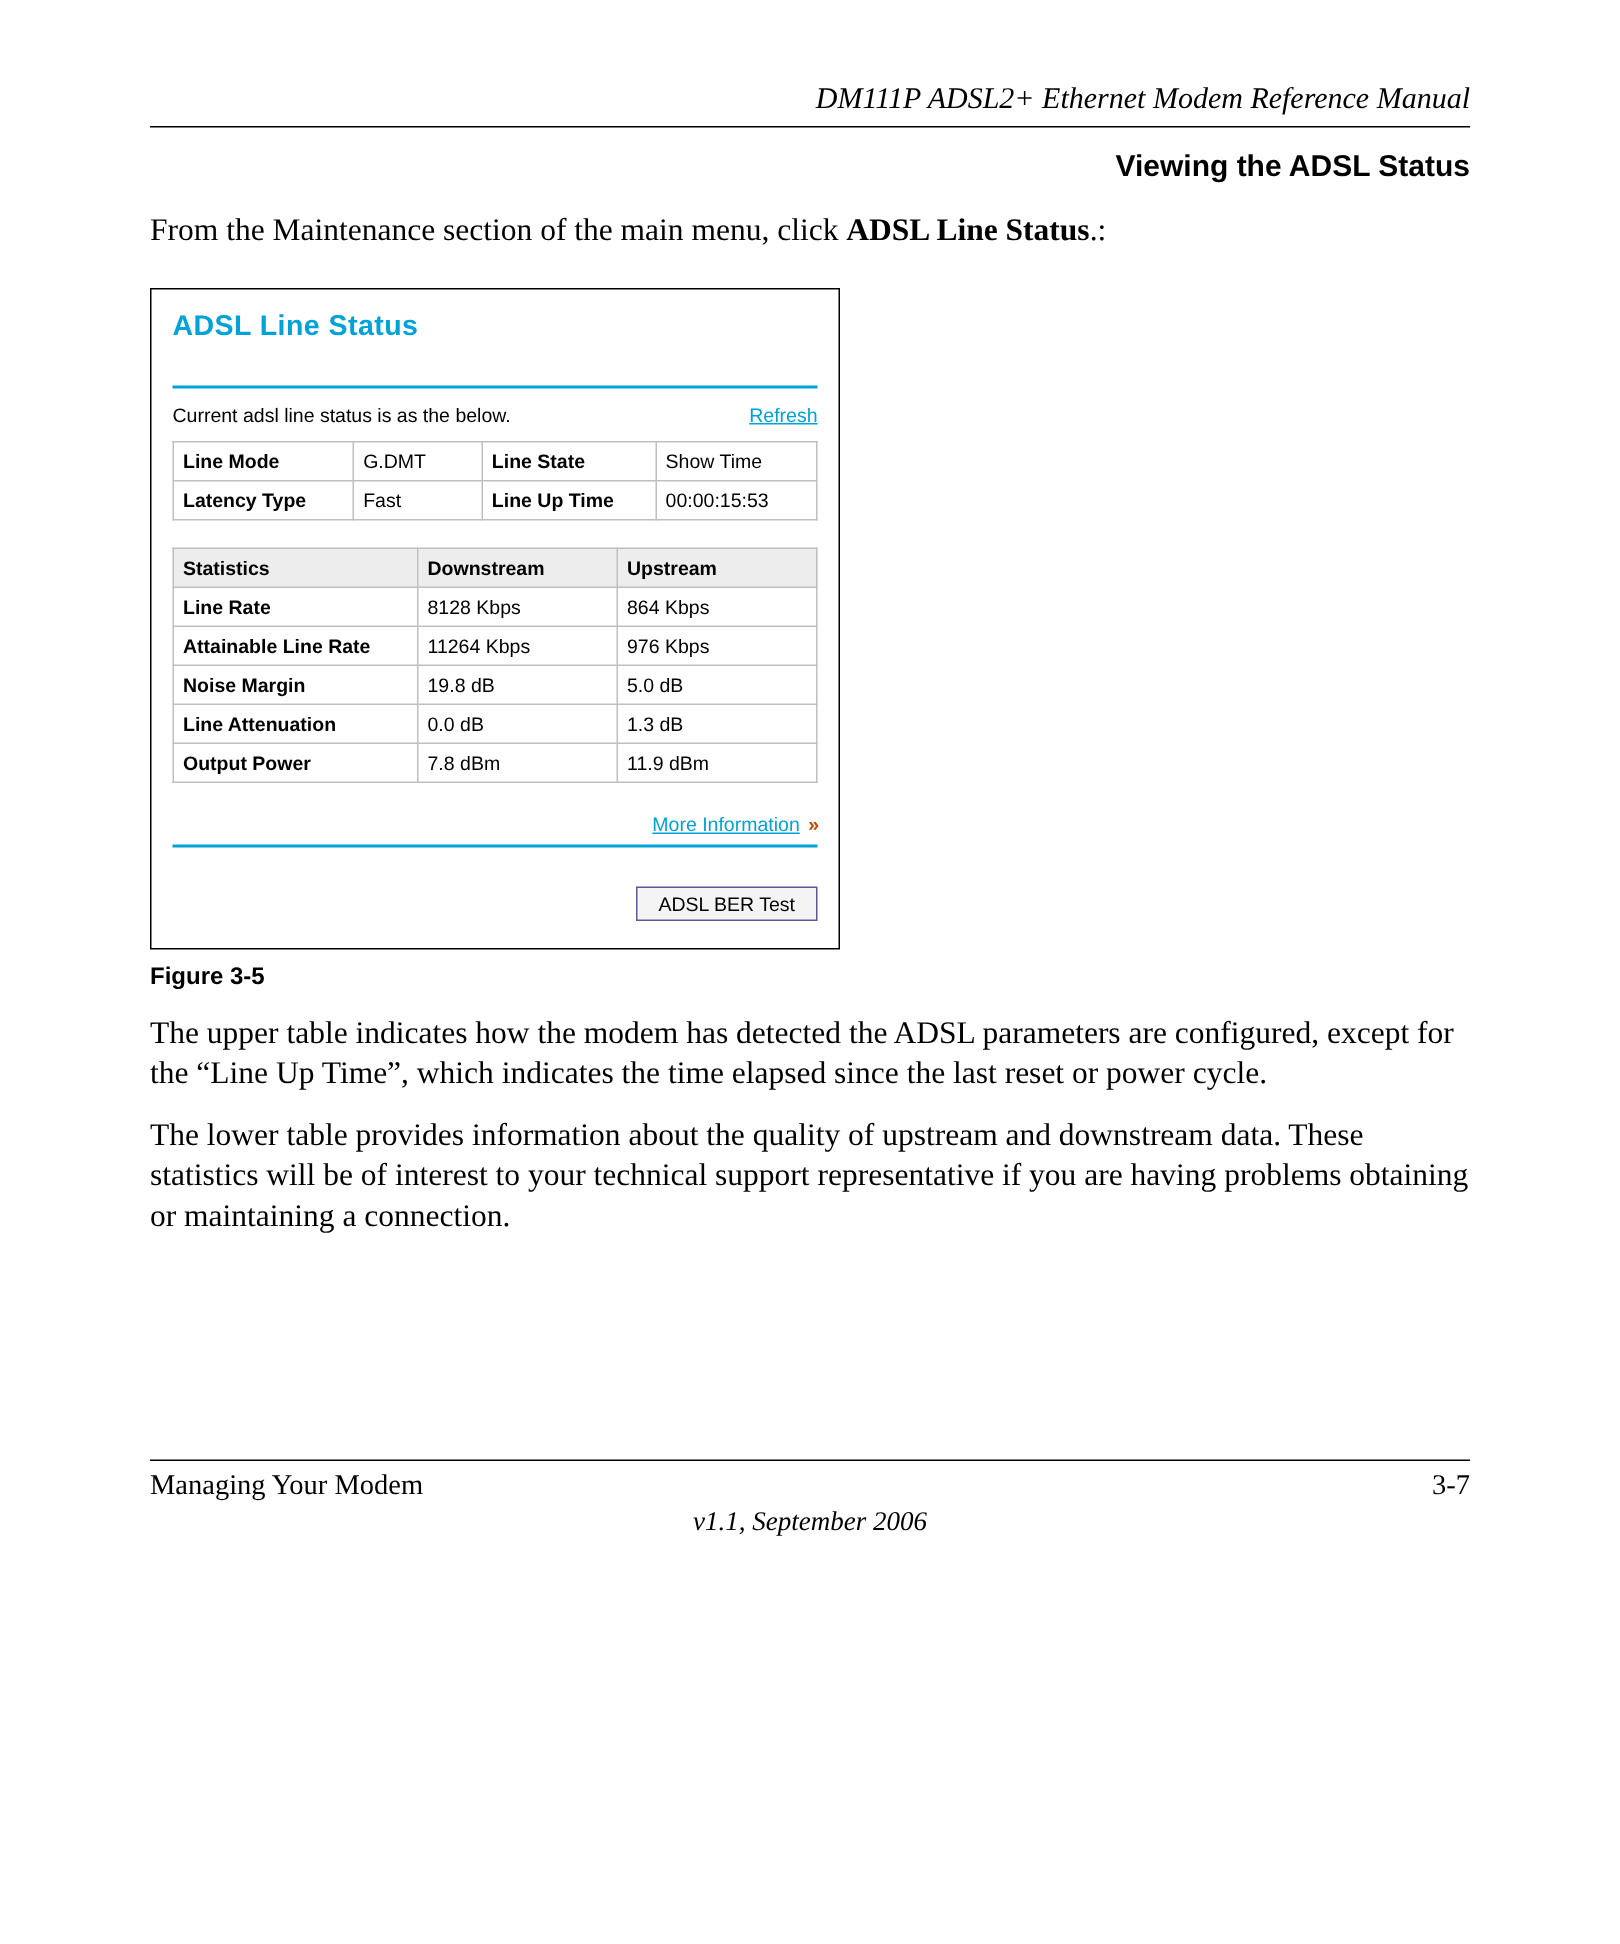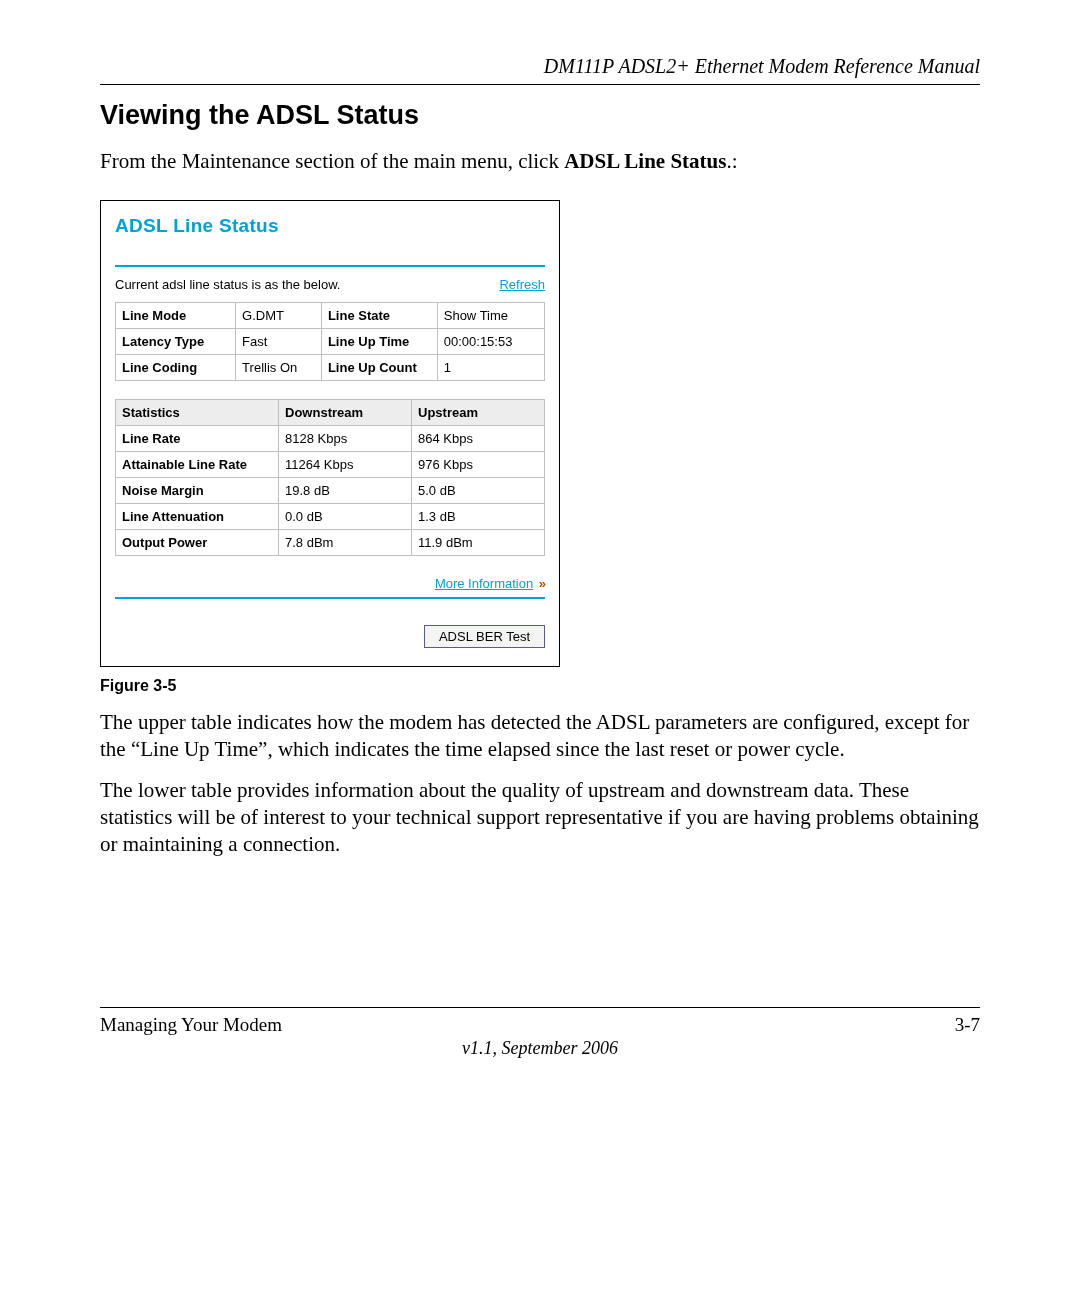--- a/index.html
+++ b/index.html
@@ -18,22 +18,23 @@
     text-align: right;
     font-style: italic;
     font-size: 20px;
     padding-bottom: 6px;
     border-bottom: 1.5px solid #000;
     margin-bottom: 15px;
   }
   h1.section-heading {
     font-family: Arial, Helvetica, sans-serif;
     font-weight: bold;
-    font-size: 27px;
+    font-size: 20px;
     margin: 0 0 18px 0;
+    text-align: right;
   }
   p.intro {
     font-size: 21px;
     margin: 0 0 26px 0;
   }
   p.intro b { font-weight: bold; }
   p.body-text {
     font-size: 21px;
     line-height: 1.28;
     margin: 0 0 14px 0;
@@ -178,26 +179,20 @@
       <td>G.DMT</td>
       <td class="label">Line State</td>
       <td>Show Time</td>
     </tr>
     <tr>
       <td class="label">Latency Type</td>
       <td>Fast</td>
       <td class="label">Line Up Time</td>
       <td>00:00:15:53</td>
     </tr>
-    <tr>
-      <td class="label">Line Coding</td>
-      <td>Trellis On</td>
-      <td class="label">Line Up Count</td>
-      <td>1</td>
-    </tr>
   </tbody>
     </table>
 
   <div class="spacer"></div>
 
   <table class="ui-table">
     <colgroup>
         <col style="width:38%">
         <col style="width:31%">
         <col style="width:31%">

